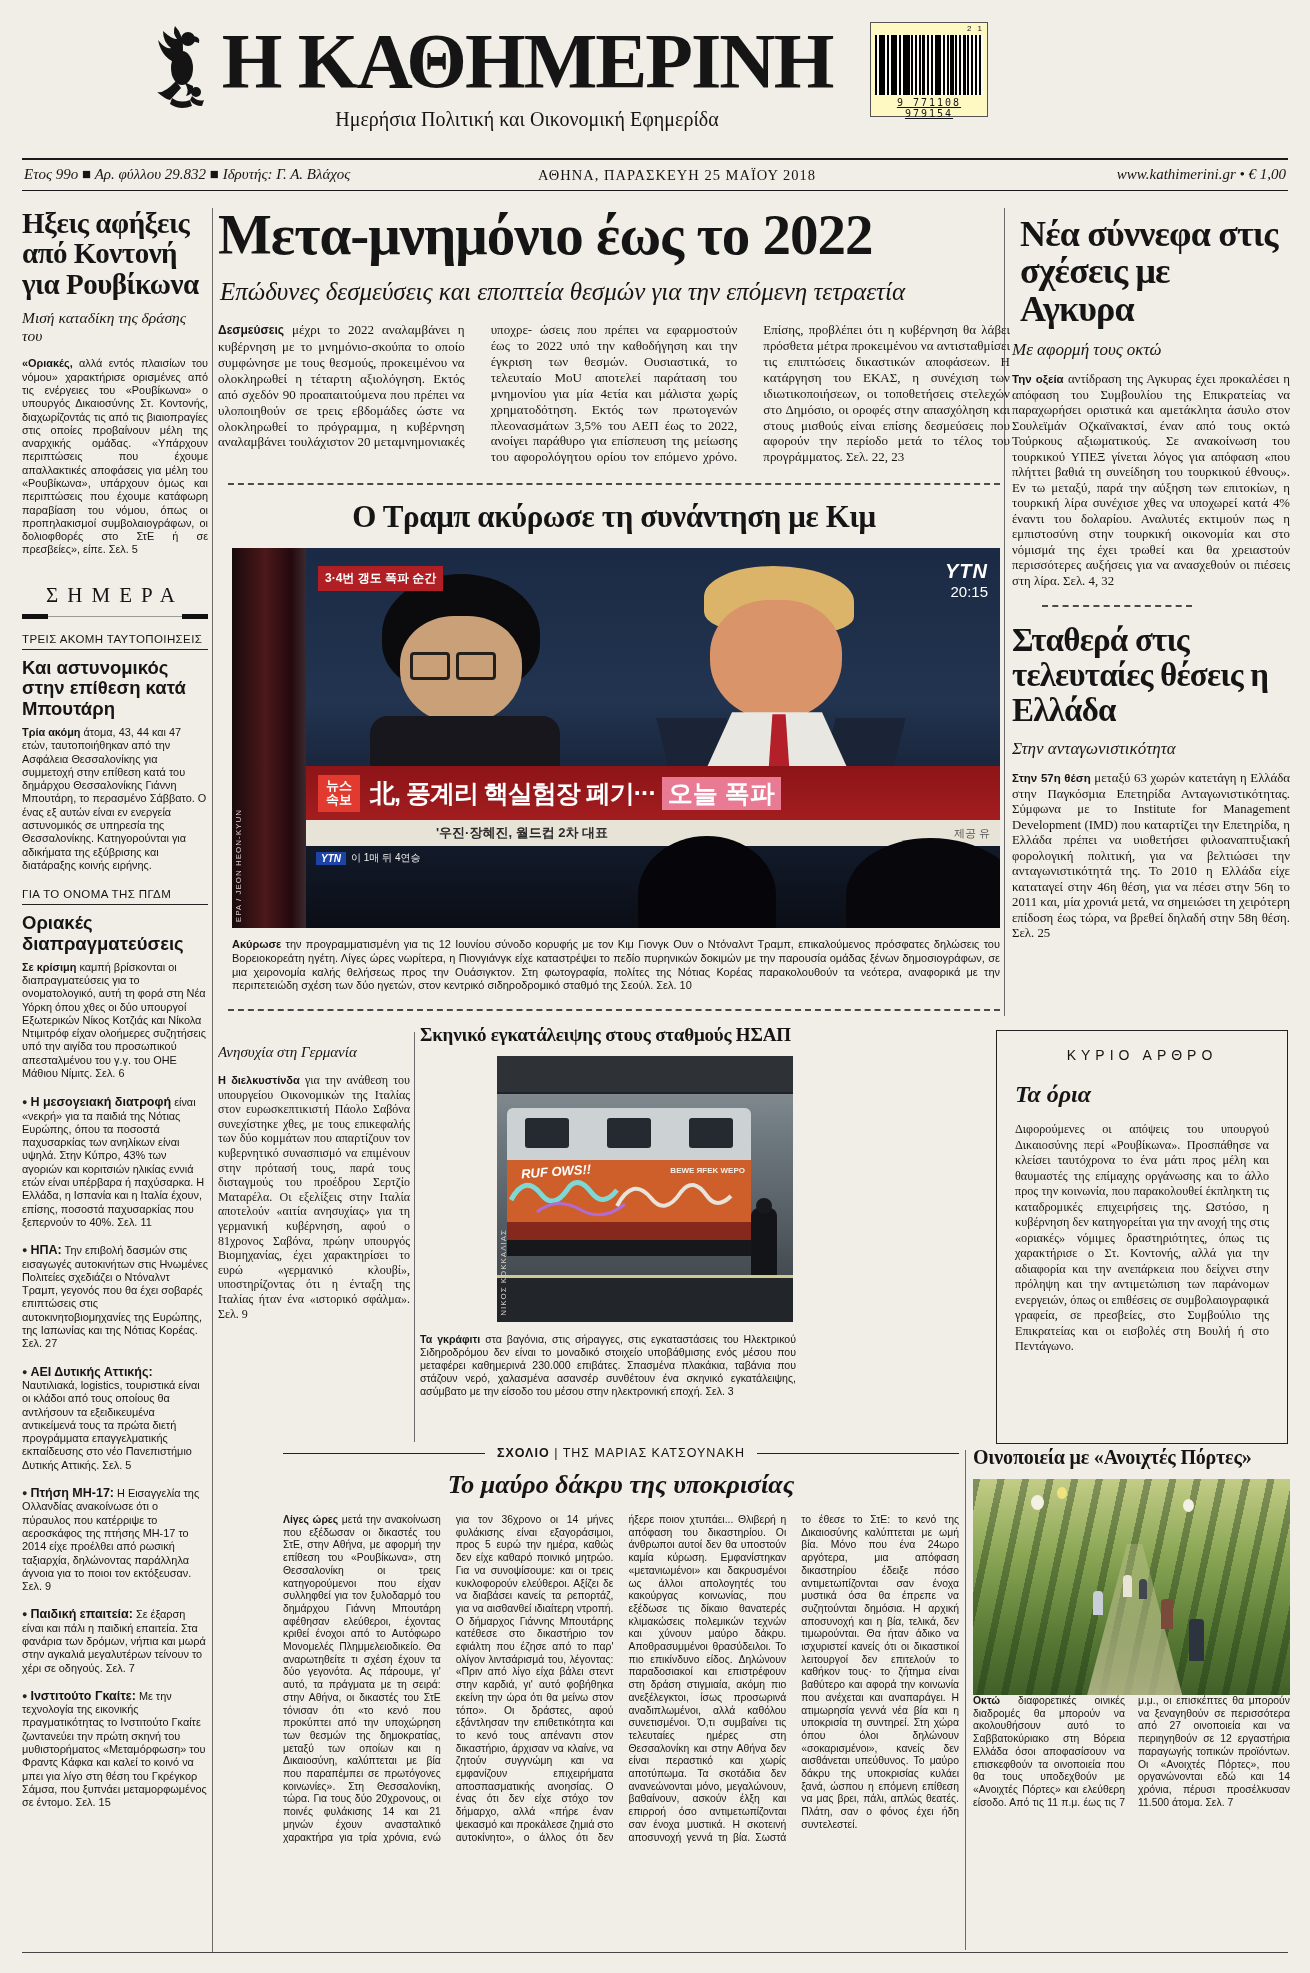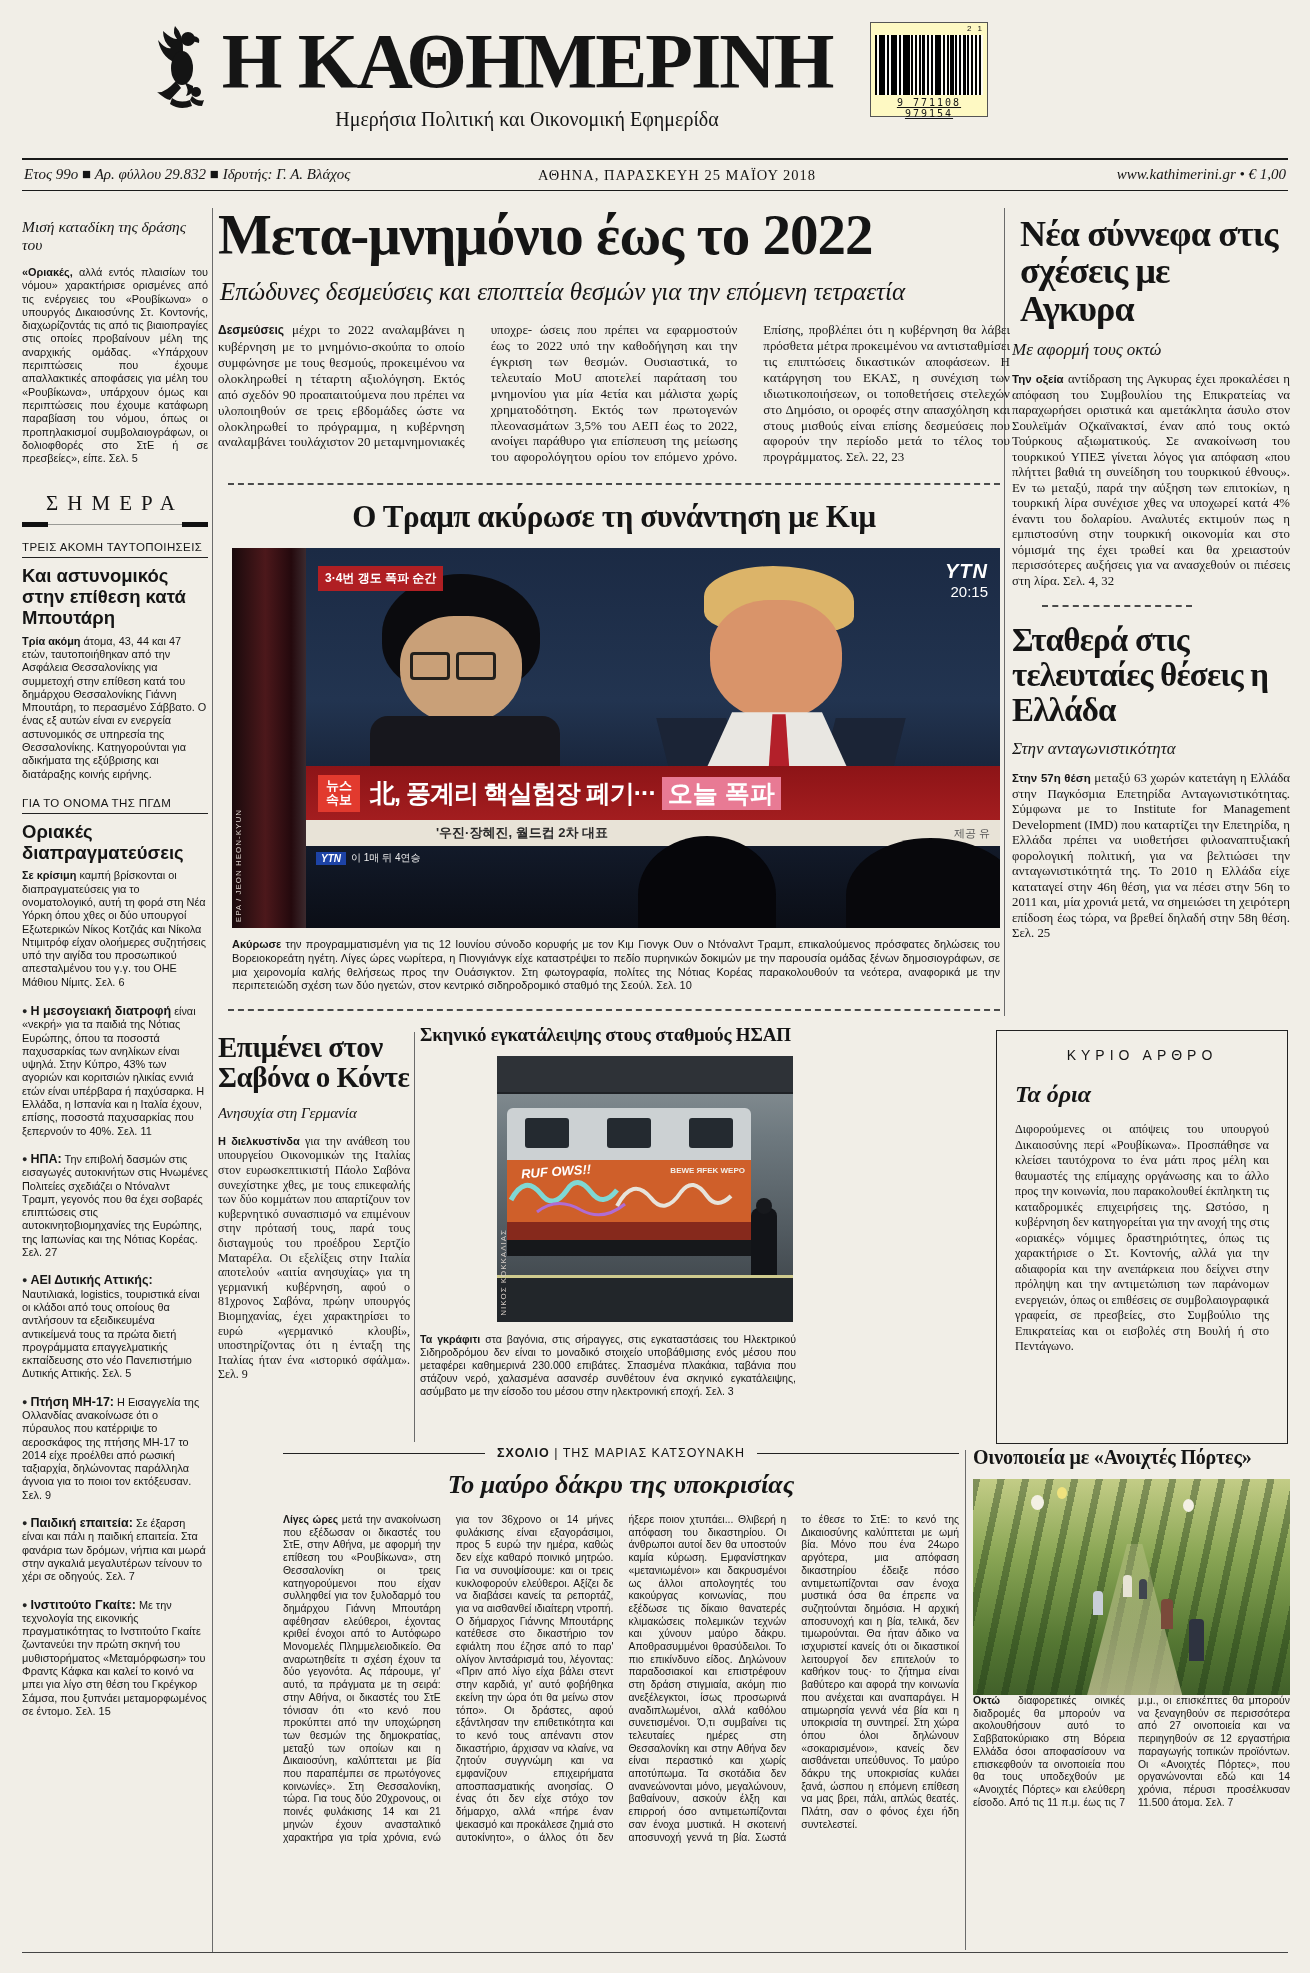--- a/index.html
+++ b/index.html
@@ -216,20 +216,21 @@
     <span class="dl-right">www.kathimerini.gr  •  € 1,00</span>
   </div>
 
   <div class="vrule" style="left:212px;top:208px;height:1744px;"></div>
   <div class="vrule" style="left:1004px;top:208px;height:808px;"></div>
   <div class="vrule" style="left:414px;top:1032px;height:410px;"></div>
   <div class="vrule" style="left:965px;top:1450px;height:500px;"></div>
   <div class="abs bottomrule"></div>
 
   <div class="abs sidebar">
+    <div class="sb-h1">Ηξεις αφήξεις από Κοντονή για Ρουβίκωνα</div>
     <div class="sb-sub">Μισή καταδίκη της δράσης του</div>
     <p class="sb-body jt" style="margin:12px 0 0;">
       <span class="lead">«Οριακές,</span>
       <span>αλλά εντός πλαισίων του νόμου» χαρακτήρισε ορισμένες από τις ενέργειες του «Ρουβίκωνα» ο υπουργός Δικαιοσύνης Στ. Κοντονής, διαχωρίζοντάς τις από τις βιαιοπραγίες στις οποίες προβαίνουν μέλη της αναρχικής ομάδας. «Υπάρχουν περιπτώσεις που έχουμε απαλλακτικές αποφάσεις για μέλη του «Ρουβίκωνα», υπάρχουν όμως και περιπτώσεις που έχουμε κατάφωρη παραβίαση του νόμου, όπως οι προπηλακισμοί συμβολαιογράφων, οι δολιοφθορές στο ΣτΕ ή σε πρεσβείες», είπε. Σελ. 5</span>
     </p>
 
     <div class="simera">ΣΗΜΕΡΑ</div>
     <div class="simera-bar">
       <div class="end"></div>
         <div class="mid"></div>
@@ -329,21 +330,20 @@
     </div>
 
     <p class="trump-cap jt">
       <span class="lead">Ακύρωσε</span>
       <span>την προγραμματισμένη για τις 12 Ιουνίου σύνοδο κορυφής με τον Κιμ Γιονγκ Ουν ο Ντόναλντ Τραμπ, επικαλούμενος πρόσφατες δηλώσεις του Βορειοκορεάτη ηγέτη. Λίγες ώρες νωρίτερα, η Πιονγιάνγκ είχε καταστρέψει το πεδίο πυρηνικών δοκιμών με την παρουσία ομάδας ξένων δημοσιογράφων, σε μια χειρονομία καλής θελήσεως προς την Ουάσιγκτον. Στη φωτογραφία, πολίτες της Νότιας Κορέας παρακολουθούν τα νεότερα, αναφορικά με την περιπετειώδη σχέση των δύο ηγετών, στον κεντρικό σιδηροδρομικό σταθμό της Σεούλ. Σελ. 10</span>
     </p>
     <hr class="dash dash2">
   </div>
 
   <div class="abs conte">
-    <div class="conte-h">Επιμένει στον Σαβόνα ο Κόντε</div>
     <div class="conte-sub">Ανησυχία στη Γερμανία</div>
     <p class="conte-body jt" style="margin:12px 0 0;">
       <span class="lead sans" style="font-size:11px;">Η διελκυστίνδα</span>
       <span>για την ανάθεση του υπουργείου Οικονομικών της Ιταλίας στον ευρωσκεπτικιστή Πάολο Σαβόνα συνεχίστηκε χθες, με τους επικεφαλής των δύο κομμάτων που απαρτίζουν τον κυβερνητικό συνασπισμό να επιμένουν στην πρότασή τους, παρά τους δισταγμούς του προέδρου Σερτζίο Ματαρέλα. Οι εξελίξεις στην Ιταλία αποτελούν «αιτία ανησυχίας» για τη γερμανική κυβέρνηση, αφού ο 81χρονος Σαβόνα, πρώην υπουργός Βιομηχανίας, έχει χαρακτηρίσει το ευρώ «γερμανικό κλουβί», υποστηρίζοντας ότι η ένταξη της Ιταλίας ήταν ένα «ιστορικό σφάλμα». Σελ. 9</span>
     </p>
   </div>
 
   <div class="abs isap">
     <div class="isap-h nowrap">Σκηνικό εγκατάλειψης στους σταθμούς ΗΣΑΠ</div>
     <div class="photo-isap">

